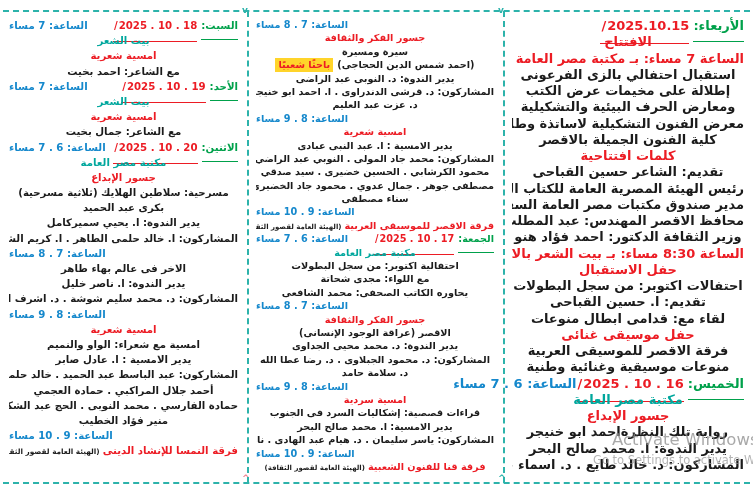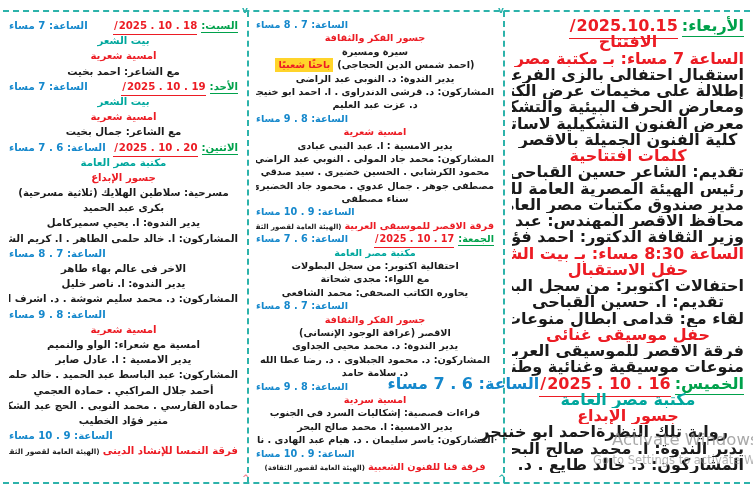--- a/index.html
+++ b/index.html
@@ -15,37 +15,37 @@
   .border-top{top:10px;}
   .border-bottom{top:482px;}
   .sep{position:absolute;top:11px;bottom:9px;width:0;border-left:2px dashed var(--border);}
   .sep-a{left:503px;}
   .sep-b{left:247px;}
   .chev{position:absolute;font-size:9px;font-weight:700;color:var(--border);line-height:9px;}
   .chev.pink{color:#ef8391;}
   
   .cols{position:absolute;top:16px;bottom:6px;left:0;right:0;display:flex;}
   .col{box-sizing:border-box;padding:2px 9px 0;font-weight:700;}
-  .c1{width:250px;--lh:16.25px;font-size:16px;}
+  .c1{width:250px;--lh:16.25px;font-size:13px;}
   .c2{width:256px;--lh:13.4px;font-size:9.7px;}
   .c3{width:247px;--lh:15.2px;font-size:10.2px;}
   .line{
     height:var(--lh);line-height:var(--lh);
     text-align:center;white-space:nowrap;overflow:hidden;
     color:var(--ink);
   }
   .line.flexr{display:flex;align-items:center;justify-content:space-between;overflow:visible;}
   .line.flexr.single{justify-content:flex-start;}
   .line.header{color:var(--red);}
   .line.red{color:var(--red);}
   .line.venue{color:var(--teal);}
   .line.time{color:var(--blue);text-align:left;}
   .daydate{white-space:nowrap;}
-  .day{color:var(--green);border-bottom:1.5px solid var(--green);padding-bottom:1px;}
-  .date{color:var(--red);border-bottom:1.5px solid var(--red);padding-bottom:3px;margin-right:4px;}
+  .day{color:var(--green);border-bottom:1.5px solid var(--green);padding-bottom:8px;}
+  .date{color:var(--red);border-bottom:1.5px solid var(--red);padding-bottom:10px;margin-right:4px;}
   .date::after{content:"/";color:var(--red);margin:0 1px;font-weight:700;}
   .timep{color:var(--blue);text-align:right;}
   .hl{background:var(--hlbg);color:var(--red);padding:4px 3px;margin-right:4px;border-radius:2px;}
   .troupe .main{color:var(--red);}
   .troupe .paren{color:var(--ink);font-size:0.72em;margin-right:3px;}
   .twopart{padding:0 16px;}
   
   .watermark{position:absolute;left:612px;top:430px;direction:ltr;text-align:left;font-weight:400;pointer-events:none;}
   .wm1{font-size:16.5px;color:rgba(140,140,140,0.75);}
   .wm2{font-size:11.5px;color:rgba(150,150,150,0.7);margin-top:4px;margin-left:-19px;white-space:nowrap;}

